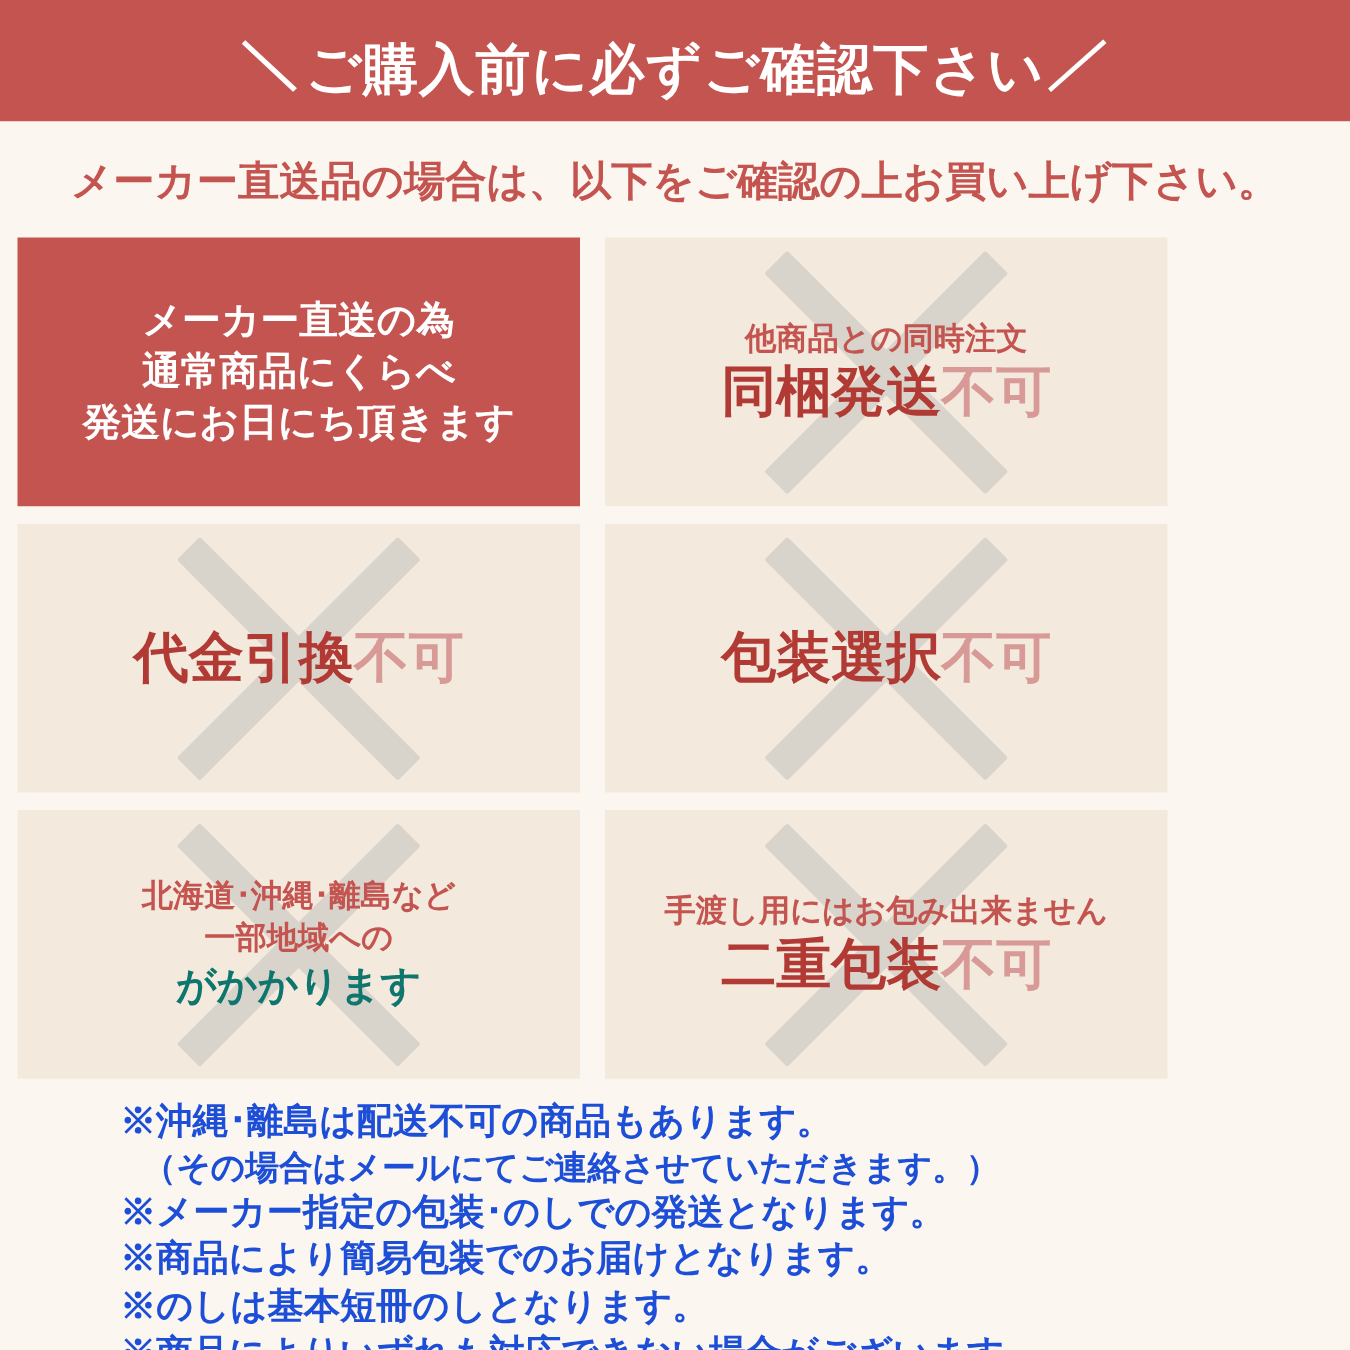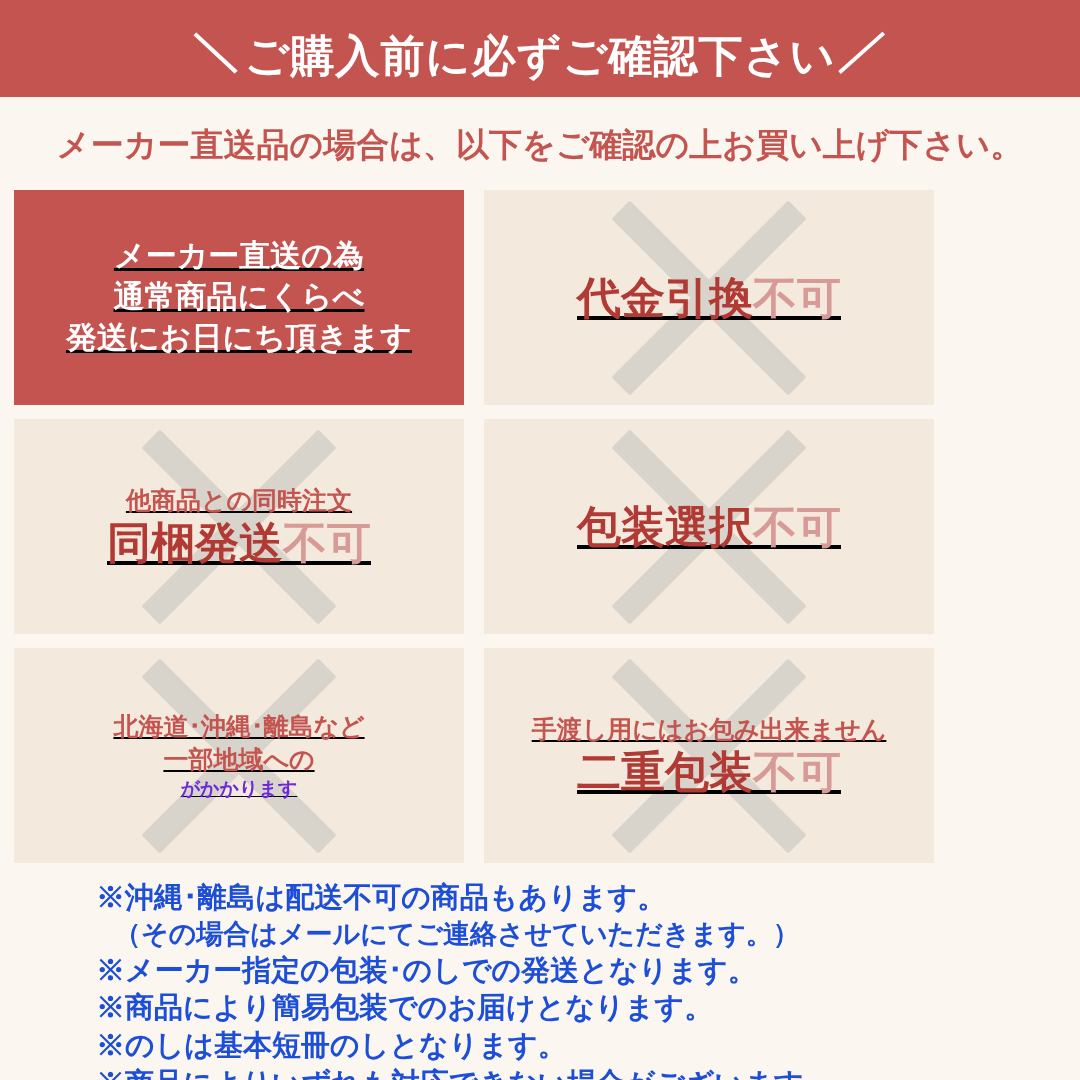--- a/index.html
+++ b/index.html
@@ -63,21 +63,20 @@
 
   
   .grid {
     margin: 22px auto 0 auto;
     width: 1052px;
     display: grid;
     grid-template-columns: 450px 450px;
     grid-template-rows: 215px 215px 215px;
     column-gap: 20px;
     row-gap: 14px;
-    text-decoration: underline;
   }
 
   .cell {
     position: relative;
     background: #f4e9dd;
     display: flex;
     align-items: center;
     justify-content: center;
     overflow: hidden;
   }
@@ -138,22 +137,22 @@
   }
   .soft {
     color: #d89a96;
   }
   .mid {
     color: #c4544f;
     font-size: 30px;
     font-weight: bold;
   }
   .line-tiny {
-    color: #6d28d9;
-    font-size: 19px;
+    color: #0f766e;
+    font-size: 32px;
     font-weight: bold;
     white-space: nowrap;
   }
 
   
   .notes {
     margin: 16px auto 0 auto;
     width: 920px;
     padding-left: 16px;
     box-sizing: border-box;
@@ -192,35 +191,35 @@
         <div class="line-white">発送にお日にち頂きます</div>
       </div>
     </div>
 
     <div class="cell">
       <div class="xmark">
           <span class="a"></span>
           <span class="b"></span>
         </div>
       <div class="cell-content">
+        <div class="line-small">他商品との同時注文</div>
+        <div class="line-big">
+          <span class="em">同梱発送</span><span class="soft">不可</span>
+        </div>
+      </div>
+    </div>
+
+    <div class="cell">
+      <div class="xmark">
+          <span class="a"></span>
+          <span class="b"></span>
+        </div>
+      <div class="cell-content">
         <div class="line-big">
           <span class="em">代金引換</span><span class="soft">不可</span>
-        </div>
-      </div>
-    </div>
-
-    <div class="cell">
-      <div class="xmark">
-          <span class="a"></span>
-          <span class="b"></span>
-        </div>
-      <div class="cell-content">
-        <div class="line-small">他商品との同時注文</div>
-        <div class="line-big">
-          <span class="em">同梱発送</span><span class="soft">不可</span>
         </div>
       </div>
     </div>
 
     <div class="cell">
       <div class="xmark">
           <span class="a"></span>
           <span class="b"></span>
         </div>
       <div class="cell-content">

